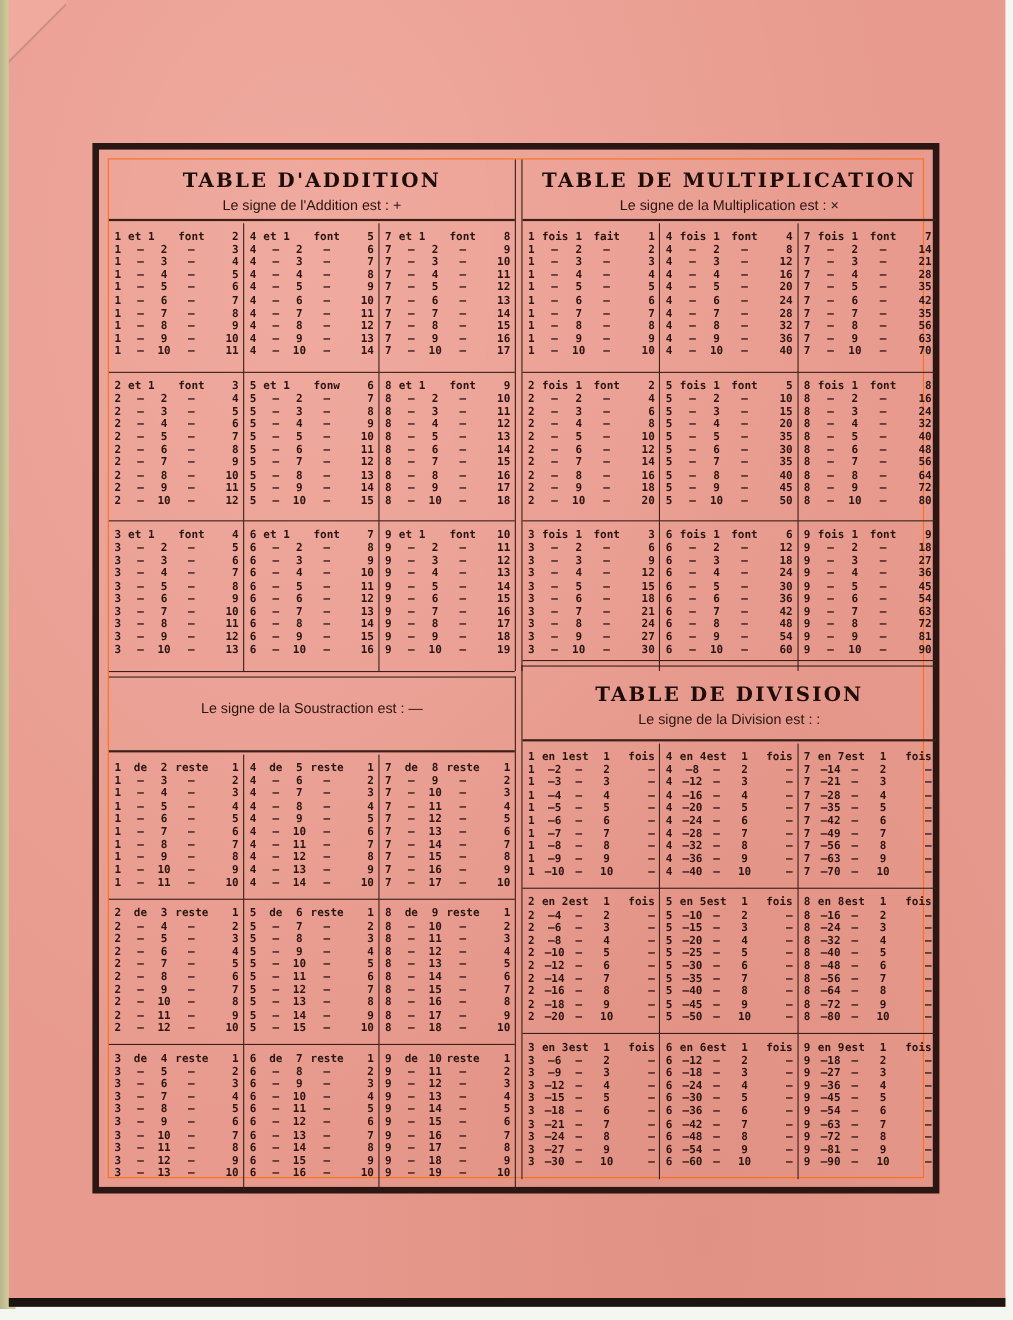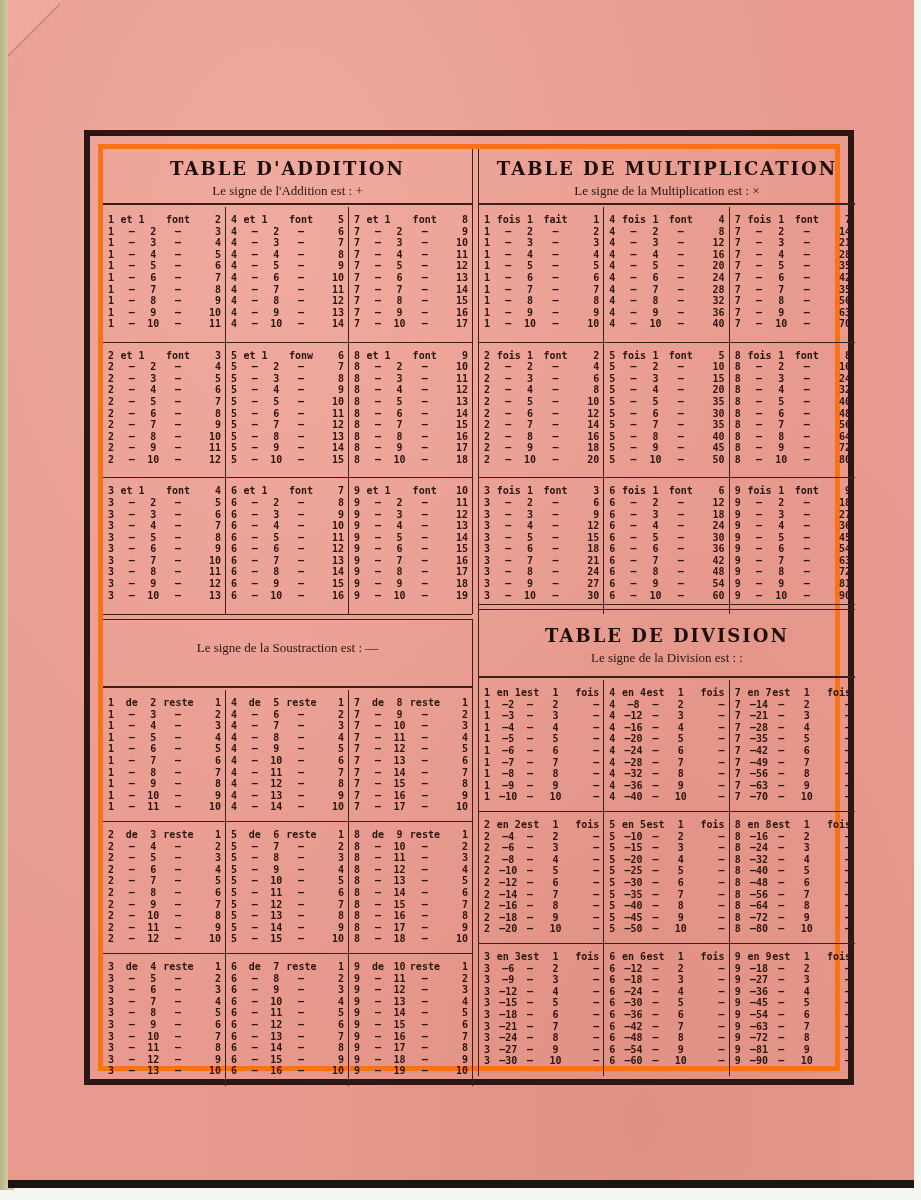--- a/index.html
+++ b/index.html
@@ -24,21 +24,21 @@
     position: absolute; left: 8px; top: 0; width: 52px; height: 60px;
     background: linear-gradient(135deg, #f0aa9e 48%, #c98a7e 50%, transparent 52%);
   }
   .frame {
     position: absolute; left: 84px; top: 130px; width: 770px; height: 955px;
     border: 6px solid #2a1612;
     box-sizing: border-box;
   }
   .inner {
     position: absolute; left: 8px; top: 8px; right: 8px; bottom: 8px;
-    border: 5px solid #f97316;
+    border: 1px solid #f97316;
   }
   .quad {
     position: absolute; box-sizing: border-box;
     color: #2b1510;
   }
   .q-tl { left: 0; top: 0; width: 370px; height: 465px; border-right: 1px solid #3a2018; }
   .q-tr { left: 375px; top: 0; width: 377px; height: 465px; border-left: 1px solid #3a2018; }
   .q-bl { left: 0; top: 470px; width: 370px; height: 467px; border-right: 1px solid #3a2018; border-top: 1px solid #3a2018; }
   .q-br { left: 375px; top: 460px; width: 377px; height: 467px; border-left: 1px solid #3a2018; border-top: 1px solid #3a2018; }
   .q-bl::before, .q-br::before {
@@ -47,21 +47,21 @@
   .qhead {
     height: 56px; text-align: center; border-bottom: 2px solid #3a2018;
     padding-top: 10px; box-sizing: border-box;
   }
   .q-bl .qhead, .q-br .qhead { height: 68px; padding-top: 16px; }
   .qtitle {
     font-family: "DejaVu Serif", serif; font-weight: 900; font-size: 18px;
     letter-spacing: 2px; line-height: 20px; color: #1e0e0a;
   }
   .qsub {
-    font-family: Liberation Serif, serif; font-size: 13px; line-height: 18px; margin-top: 3px; color: #2b1510;
+    font-family: Liberation Sans, sans-serif; font-size: 13px; line-height: 18px; margin-top: 3px; color: #2b1510;
   }
   .grid {
     display: grid; grid-template-columns: 1fr 1fr 1fr; grid-template-rows: 1fr 1fr 1fr;
     position: absolute; left: 0; right: 0; bottom: 0;
   }
   .q-tl .grid, .q-tr .grid { top: 58px; }
   .q-bl .grid, .q-br .grid { top: 70px; }
   .block {
     border-right: 1px solid #3a2018; border-bottom: 1px solid #3a2018;
     padding: 7px 4px 2px 5px; box-sizing: border-box;

